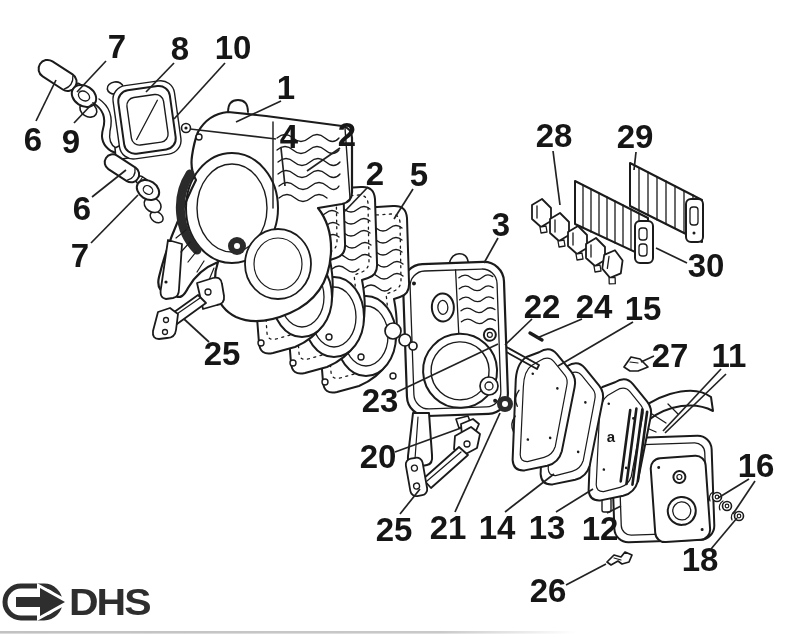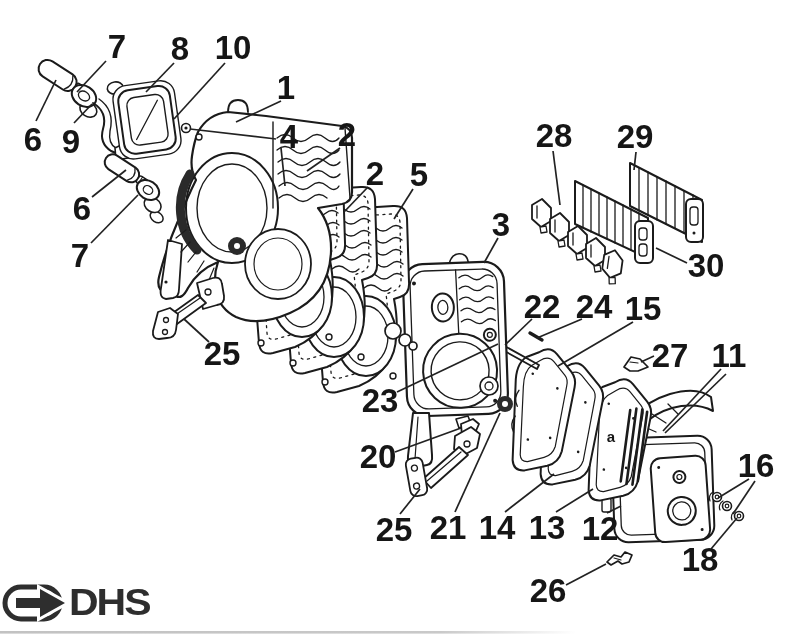--- a/index.html
+++ b/index.html
@@ -5,21 +5,21 @@
   html,body{margin:0;padding:0;background:#ffffff;}
   .stage{
     position:relative;width:800px;height:635px;background:#ffffff;overflow:hidden;
     font-family:"Liberation Sans",sans-serif;
   }
   .stage > svg{position:absolute;left:0;top:0;}
   .callout{font-family:"Liberation Sans",sans-serif;font-weight:bold;font-size:33px;fill:#161616;text-anchor:middle;}
   .callout.small{font-size:15px;}
   .leader{stroke:#222222;stroke-width:1.7;fill:none;}
   .logo{
-    position:absolute;left:2px;top:582px;display:flex;align-items:center;gap:3px;
+    position:absolute;left:2px;top:582px;display:flex;align-items:flex-start;gap:3px;
   }
   .logo-text{
     font-family:"Liberation Sans",sans-serif;font-weight:bold;font-size:41px;line-height:1;
     color:#2e2e2e;letter-spacing:-2px;transform:scaleY(0.92);
   }
 </style>
 </head>
 <body>
 
 <div class="stage">

